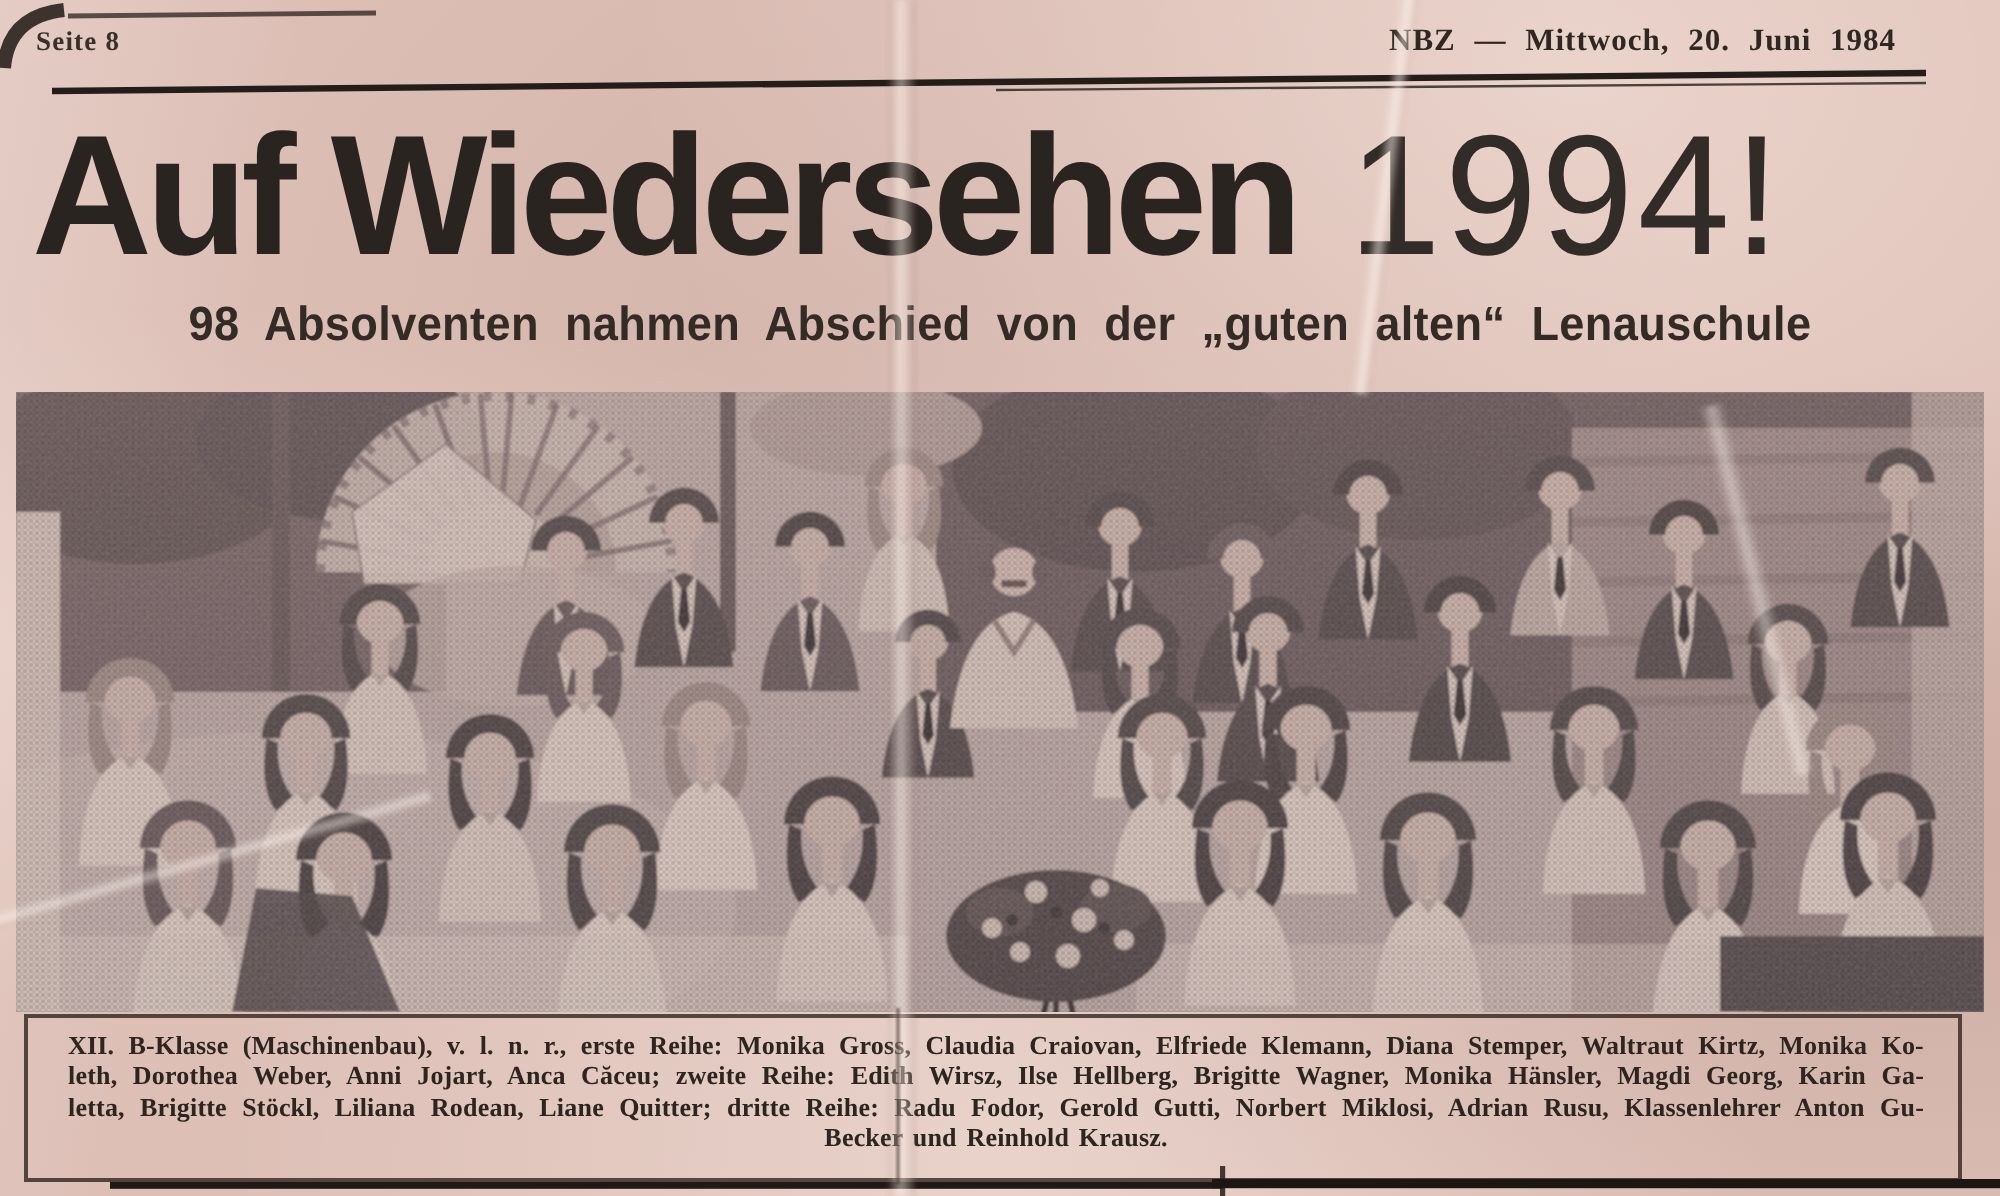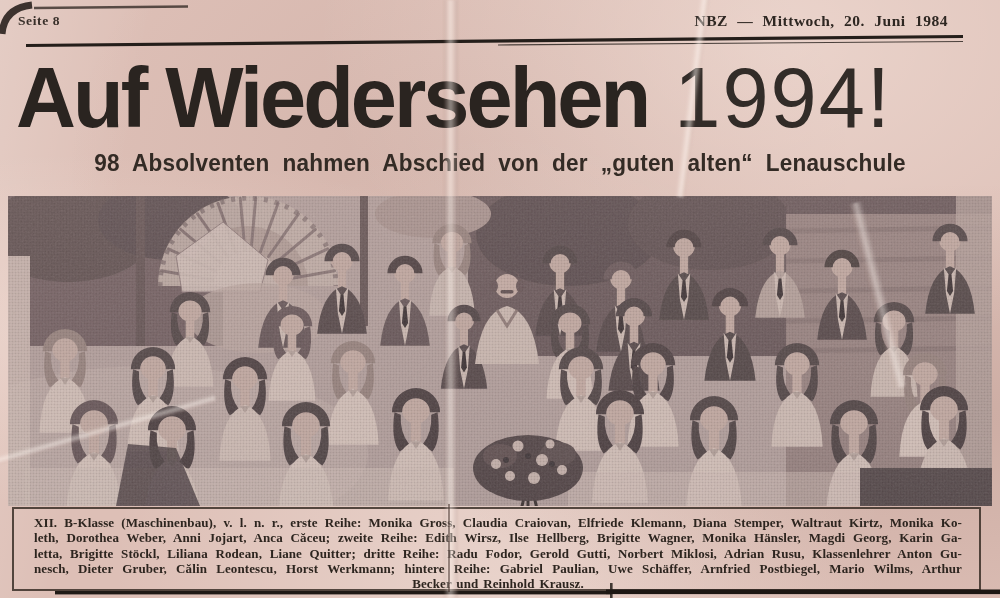--- a/index.html
+++ b/index.html
@@ -243,21 +243,20 @@
       <rect width="984" height="310" filter="url(#grain)" opacity=".16"></rect>
     </svg>
   </div>
   <div class="abs halftone"></div>
   <div class="abs photo-tint"></div>
 
   <div class="abs caption-box">
     <div class="cap-line">XII. B-Klasse (Maschinenbau), v. l. n. r., erste Reihe: Monika Gross, Claudia Craiovan, Elfriede Klemann, Diana Stemper, Waltraut Kirtz, Monika Ko-</div>
     <div class="cap-line">leth, Dorothea Weber, Anni Jojart, Anca Căceu; zweite Reihe: Edith Wirsz, Ilse Hellberg, Brigitte Wagner, Monika Hänsler, Magdi Georg, Karin Ga-</div>
     <div class="cap-line">letta, Brigitte Stöckl, Liliana Rodean, Liane Quitter; dritte Reihe: Radu Fodor, Gerold Gutti, Norbert Miklosi, Adrian Rusu, Klassenlehrer Anton Gu-</div>
-    <div class="cap-line">nesch, Dieter Gruber, Călin Leontescu, Horst Werkmann; hintere Reihe: Gabriel Paulian, Uwe Schäffer, Arnfried Postbiegel, Mario Wilms, Arthur</div>
     <div class="cap-line center">Becker und Reinhold Krausz.</div>
   </div>
 
   <svg class="abs bottom-rule" viewBox="0 0 1000 16">
     <rect x="610" y="1" width="2.6" height="15" fill="#241d19" opacity=".85"></rect>
     <rect x="55" y="9" width="556" height="3.4" fill="#201a16"></rect>
     <rect x="606" y="7.5" width="394" height="4.6" fill="#1d1713"></rect>
   </svg>
 
   <div class="abs fold-main"></div>

